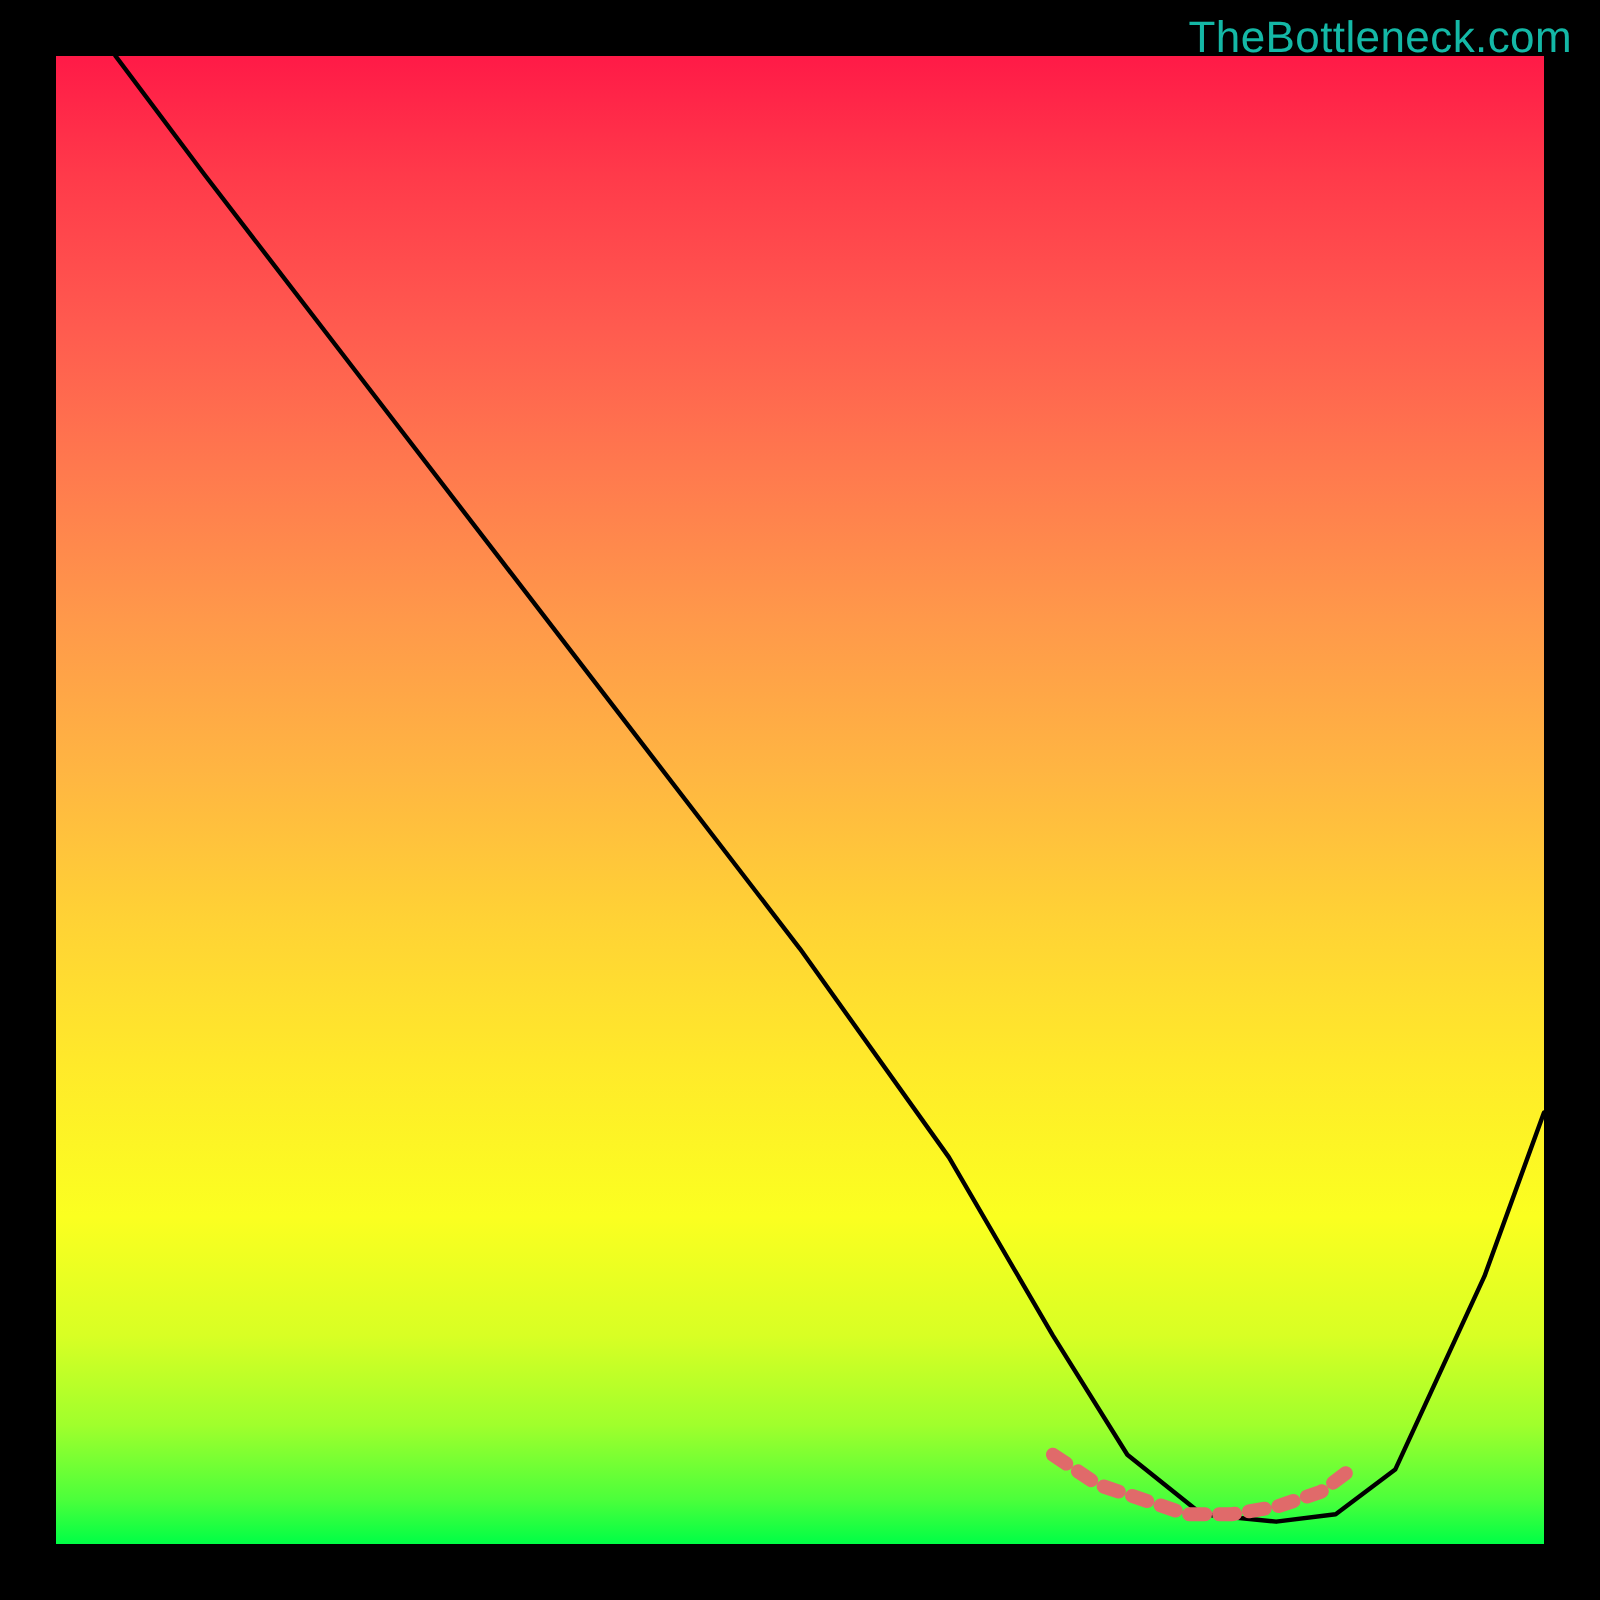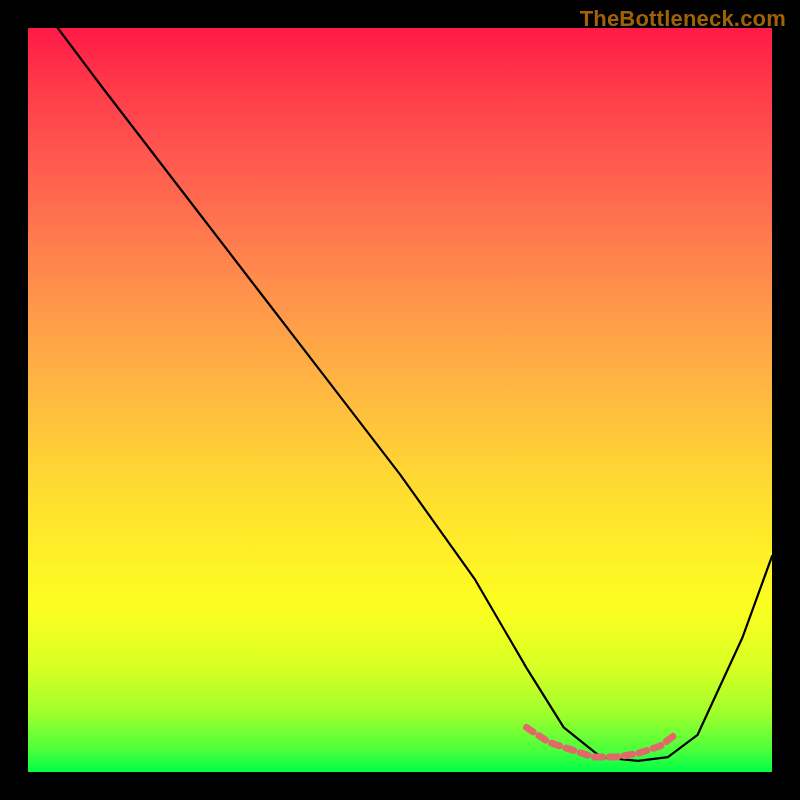--- a/index.html
+++ b/index.html
@@ -8,23 +8,23 @@
     width: 800px;
     height: 800px;
     background: #000;
     position: relative;
     font-family: Arial, sans-serif;
   }
   .watermark {
     position: absolute;
     top: 6px;
     right: 14px;
-    color: #a16207;
+    color: #14b8a6;
     font-size: 22px;
-    font-weight: 700;
+    font-weight: 400;
     z-index: 10;
     letter-spacing: 0.2px;
   }
   .plot-area {
     position: absolute;
     left: 28px;
     top: 28px;
     width: 744px;
     height: 744px;
     background: linear-gradient(to bottom,

